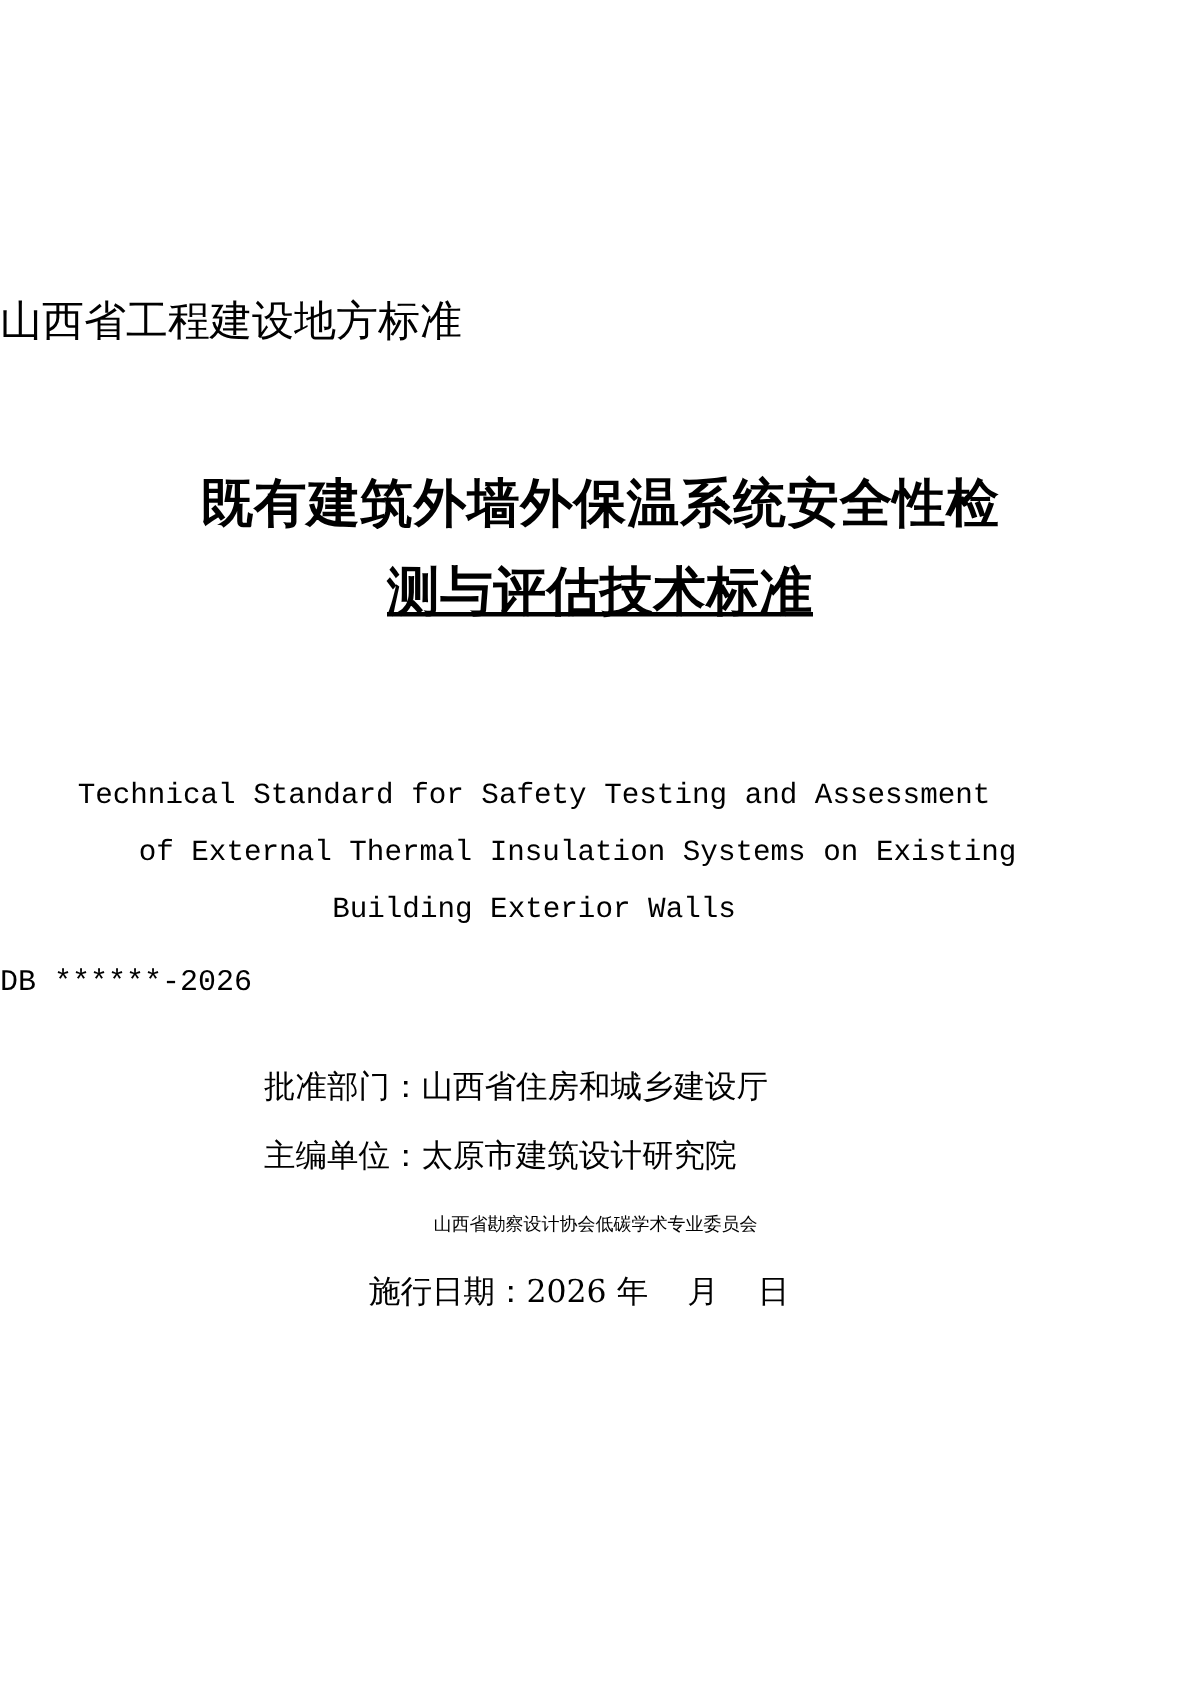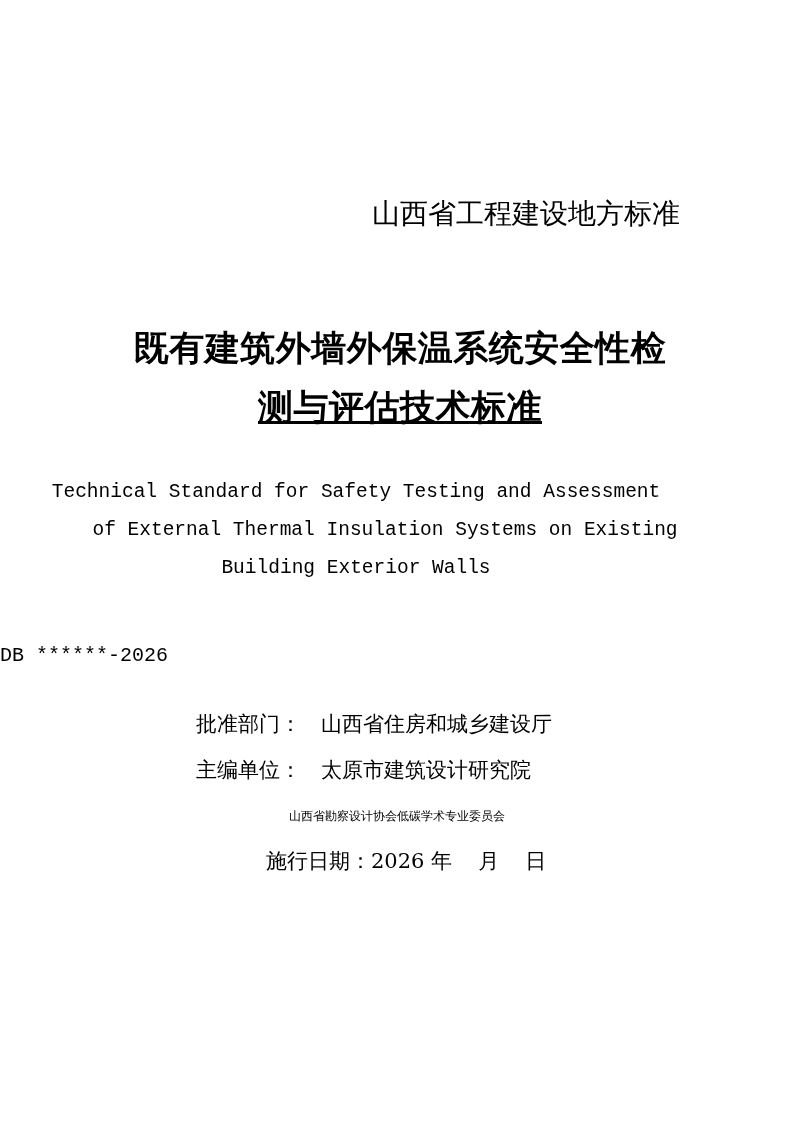--- a/index.html
+++ b/index.html
@@ -19,44 +19,44 @@
       position: absolute;
       left: 0; top: 0;
       width: 800px;
       height: 1136px;
       background: #ffffff;
     }
     .abs { position: absolute; white-space: nowrap; }
 
     .series-title {
       left: 0; width: 680px; top: 194px;
-      text-align: right;
+      text-align: left;
       font-size: 28px;
       line-height: 40px;
       font-family: "DejaVu Serif", "Liberation Serif", serif;
     }
     .main-title {
       left: 0; width: 800px;
       text-align: center;
       font-size: 35px;
       font-weight: bold;
       line-height: 50px;
       font-family: "DejaVu Sans", "Liberation Sans", sans-serif;
       letter-spacing: 0.5px;
-      margin-top: 12px;
     }
     .main-title.l1 { top: 311px; }
     .main-title.l2 { top: 370px; text-decoration: underline; }
 
     .en-title {
       left: 0; width: 712px;
       text-align: center;
       font-size: 19.5px;
       line-height: 38px;
       font-family: "Liberation Mono", "DejaVu Sans Mono", monospace;
+      margin-top: 38px;
     }
     .en-title.l1 { top: 473px; }
     .en-title.l2 { top: 511px; padding-left: 29px; }
     .en-title.l3 { top: 549px; }
 
     .std-code {
       left: 0; width: 800px; top: 641px;
       text-align: left;
       font-size: 20px;
       line-height: 30px;
@@ -66,21 +66,21 @@
     .meta-line {
       font-size: 21px;
       line-height: 32px;
       font-family: "DejaVu Serif", "Liberation Serif", serif;
     }
     .meta-approve { left: 176px; top: 708px; }
     .meta-editor  { left: 176px; top: 754px; }
     .meta-coeditor { left: 289px; top: 801px; font-size: 12px; line-height: 30px; }
     .meta-date    { left: 246px; top: 845px; }
 
-    .label, .value { display: inline; margin-left: 20px; }
+    .label, .value { display: inline; }
     .gap { display: inline-block; width: 26px; }
   </style>
 </head>
 <body>
 
 <div class="page">
 
   <div class="abs series-title">山西省工程建设地方标准</div>
 
   <div class="abs main-title l1">既有建筑外墙外保温系统安全性检</div>

